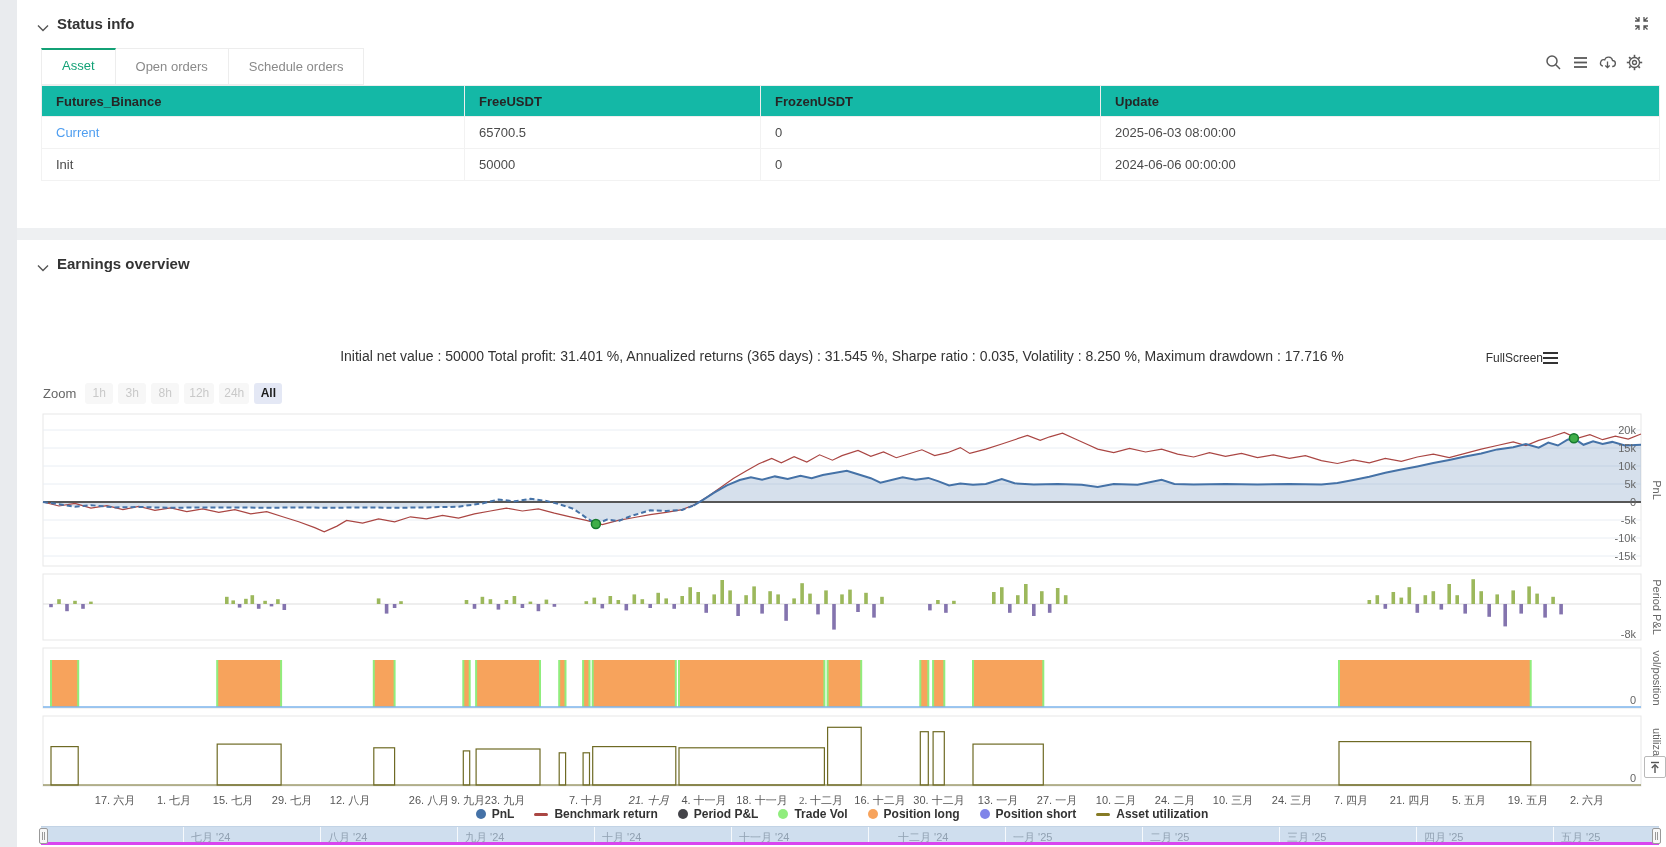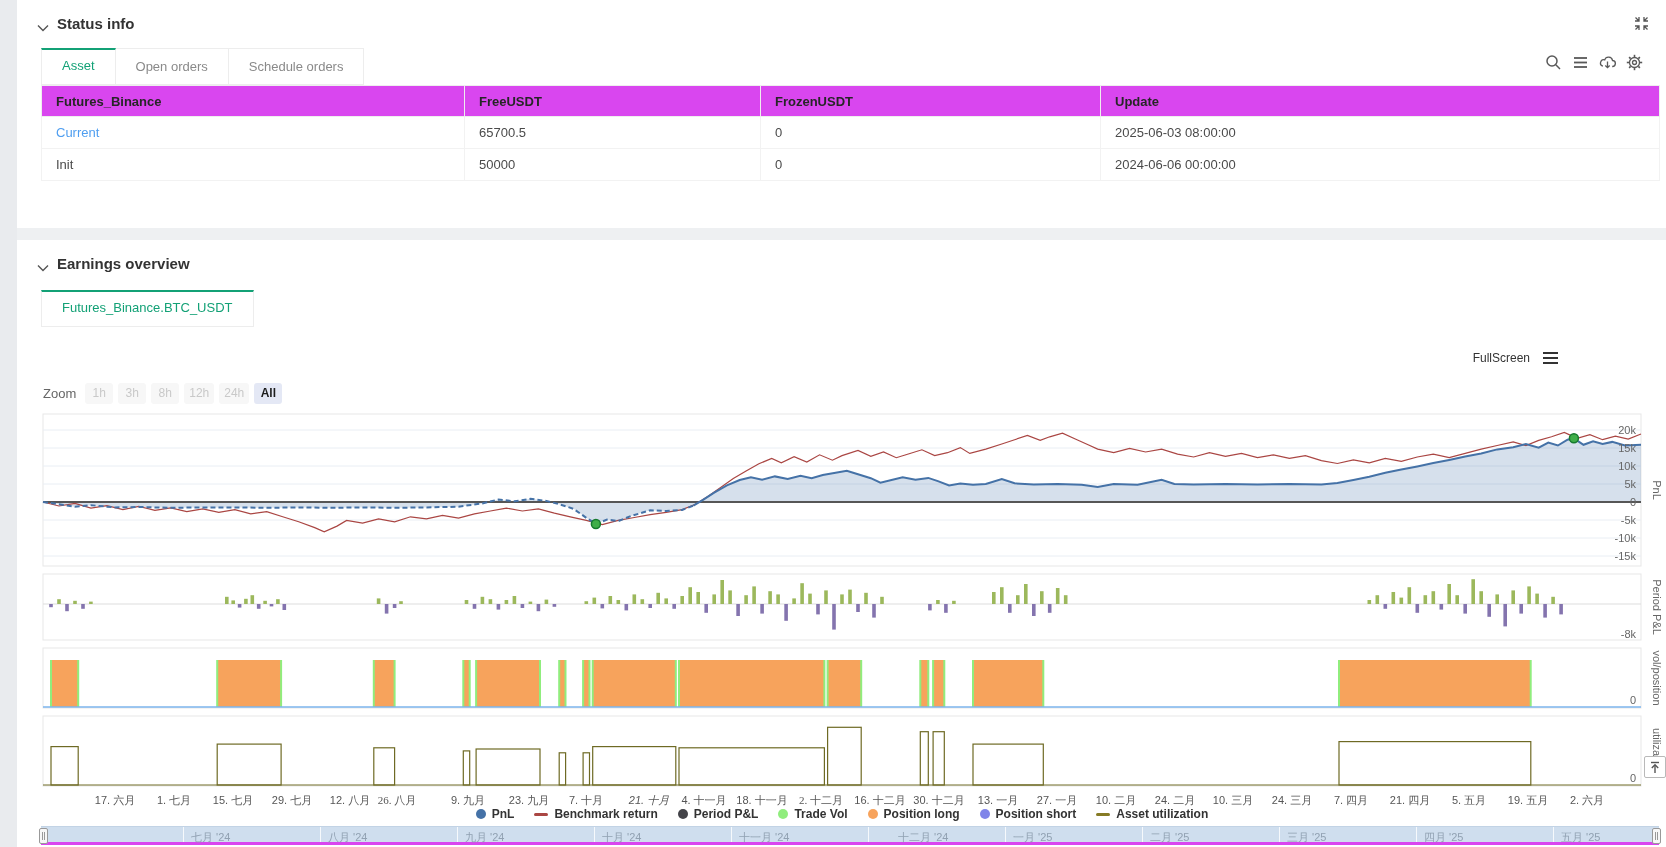--- a/index.html
+++ b/index.html
@@ -17,30 +17,30 @@
   .tab { height:37px; line-height:35px; padding:0 20px; font-size:13px; color:#8a8a8a;
          border:1px solid #ededed; border-left:none; background:#fff; cursor:pointer; white-space:nowrap; }
   .tab:first-child { border-left:1px solid #ededed; }
   .tab.active { color:#13a176; border-top:2px solid #13a176; line-height:32px; }
 
   .hdr-icons { position:absolute; right:24px; top:54px; display:flex; gap:10px; color:#595959; }
   .hdr-icons .ic { width:17px; height:17px; cursor:pointer; }
 
   table.status-table { position:absolute; left:24px; top:85px; width:1618px; border-collapse:collapse;
          font-size:13px; color:#4a4a4a; background:#fff; table-layout:fixed; }
-  .status-table th { background:#d946ef; font-weight:700; color:#262626; text-align:left; height:31px;
+  .status-table th { background:#14b8a6; font-weight:700; color:#262626; text-align:left; height:31px;
          padding:0 14px; border:1px solid #eeeeee; }
   .status-table td { height:32px; padding:0 14px; border:1px solid #f2f2f2; }
   .cell-link { color:#4f9ef0; cursor:pointer; }
   .text-red { color:#f04134; }
 
   .sub-tabs { position:absolute; left:24px; top:50px; display:flex; }
 
   .summary { position:absolute; top:108px; left:16px; width:1618px; text-align:center; font-size:14px; color:#333; }
-  .fullscreen-ctl { position:absolute; top:109px; right:109px; display:flex; gap:13px; align-items:center;
+  .fullscreen-ctl { position:absolute; top:109px; right:109px; display:flex; align-items:center;
          font-size:12px; color:#333; cursor:pointer;padding-left:36px; }
   .burger { display:inline-block; width:15px; }
   .burger i { display:block; height:2px; background:#333; margin:3px 0; }
 
   .zoom-row { position:absolute; left:26px; top:143px; display:flex; gap:5px; align-items:center; font-size:12px; }
   .zoom-label { color:#666; margin-right:4px; font-size:13px; }
   .zbtn { min-width:28px; height:21px; line-height:21px; text-align:center; border-radius:3px;
           background:#f7f7f7; color:#c9c9c9; padding:0 5px; cursor:pointer; }
   .zbtn.active { background:#e4e8f5; color:#1c1c1c; font-weight:700; }
 
@@ -172,24 +172,22 @@
   </section>
 
   <section class="card card-earnings">
     <span class="chev">
       <svg width="12" height="10" viewBox="0 0 12 10">
           <polyline points="1,2.5 6,7.5 11,2.5" fill="none" stroke="currentColor" stroke-width="1.4"></polyline>
         </svg>
     </span>
     <h2 class="sec-title">Earnings overview</h2>
 
-    <div class="tabs sub-tabs">
-      <div class="tab active">Futures_Binance.BTC_USDT</div>
-    </div>
-
+
+    <div class="summary">Initial net value : 50000 Total profit: 31.401 %, Annualized returns (365 days) : 31.545 %, Sharpe ratio : 0.035, Volatility : 8.250 %, Maximum drawdown : 17.716 %</div>
 
     <div class="fullscreen-ctl">
       <span>FullScreen</span>
       <span class="burger">
           <i></i>
           <i></i>
           <i></i>
         </span>
     </div>
 
@@ -406,23 +404,23 @@
         <text x="1620" y="270" text-anchor="middle" class="axtitle" transform="rotate(90 1620 270)">vol/position</text>
         <text x="1620" y="343" text-anchor="middle" class="axtitle" transform="rotate(90 1620 343)">utilization</text>
       </svg>
 
     <div id="xaxis-row">
         <div class="xlbl" style="left: 82px;">17. 六月</div>
         <div class="xlbl" style="left: 141px;">1. 七月</div>
         <div class="xlbl" style="left: 200px;">15. 七月</div>
         <div class="xlbl" style="left: 259px;">29. 七月</div>
         <div class="xlbl" style="left: 317px;">12. 八月</div>
-        <div class="xlbl" style="left: 364px; font-family: Liberation Serif, serif;">26. 八月</div>
+        <div class="xlbl" style="left: 396px;">26. 八月</div>
         <div class="xlbl" style="left: 435px;">9. 九月</div>
-        <div class="xlbl" style="left: 496px;">23. 九月</div>
+        <div class="xlbl" style="left: 472px;">23. 九月</div>
         <div class="xlbl" style="left: 553px;">7. 十月</div>
         <div class="xlbl" style="left: 616px; font-style: italic;">21. 十月</div>
         <div class="xlbl" style="left: 671px;">4. 十一月</div>
         <div class="xlbl" style="left: 729px;">18. 十一月</div>
         <div class="xlbl" style="left: 788px; font-family: Liberation Serif, serif;">2. 十二月</div>
         <div class="xlbl" style="left: 847px;">16. 十二月</div>
         <div class="xlbl" style="left: 906px;">30. 十二月</div>
         <div class="xlbl" style="left: 965px;">13. 一月</div>
         <div class="xlbl" style="left: 1024px;">27. 一月</div>
         <div class="xlbl" style="left: 1083px;">10. 二月</div>

